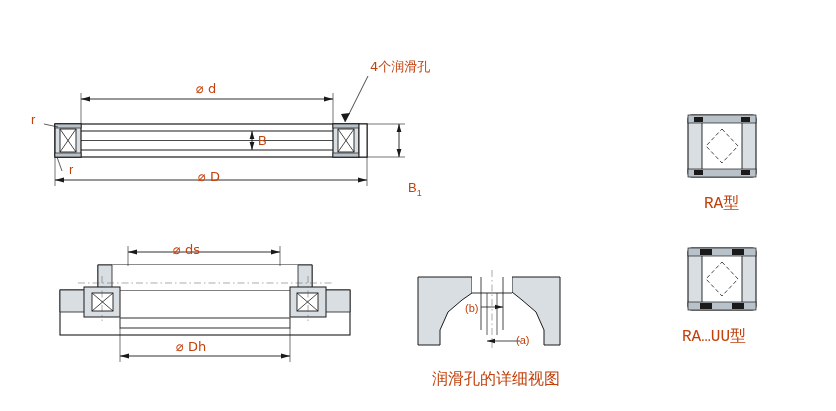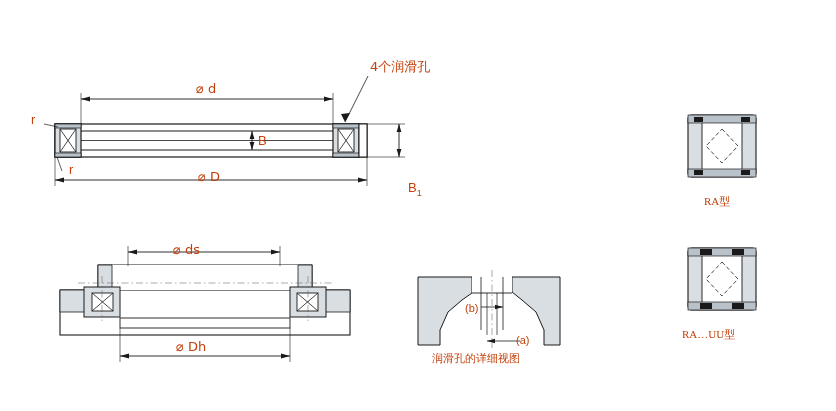--- a/index.html
+++ b/index.html
@@ -24,21 +24,21 @@
   svg { display: block; }
   .lbl {
     position: absolute;
     font-size: 13px;
     line-height: 1;
     white-space: nowrap;
     color: #c2410c;
   }
   .lbl-sm { font-size: 11px; }
   .lbl-cjk { font-family: "DejaVu Sans", sans-serif; font-size: 13px; }
-  .lbl-cjk-sm { font-family: Liberation Serif, serif; font-size: 11px; }
+  .lbl-cjk-sm { font-family: Liberation Mono, monospace; font-size: 16px; }
   .sub { font-size: 9px; vertical-align: sub; }
   .dia { font-family: "DejaVu Sans", sans-serif; }
 </style>
 </head>
 <body>
 
 <div class="canvas">
 <svg width="836" height="411" viewBox="0 0 836 411">
 
   <g>
@@ -235,17 +235,17 @@
 <div class="lbl lbl-cjk" style="left:370px; top:60px;">4个润滑孔</div>
 
 <div class="lbl dia" style="left:173px; top:243px;">⌀ ds</div>
 
 <div class="lbl dia" style="left:176px; top:340px;">⌀ Dh</div>
 
 <div class="lbl lbl-sm" style="left:465px; top:303px;">(b)</div>
 
 <div class="lbl lbl-sm" style="left:516px; top:335px;">(a)</div>
 
-<div class="lbl lbl-cjk-sm" style="left:432px; top:353px;">润滑孔的详细视图</div>
+<div class="lbl lbl-cjk-sm" style="left:432px; top:372px;">润滑孔的详细视图</div>
 
 <div class="lbl lbl-cjk-sm" style="left:704px; top:196px;">RA型</div>
 
 <div class="lbl lbl-cjk-sm" style="left:682px; top:329px;">RA…UU型</div>
 
 </body></html>

